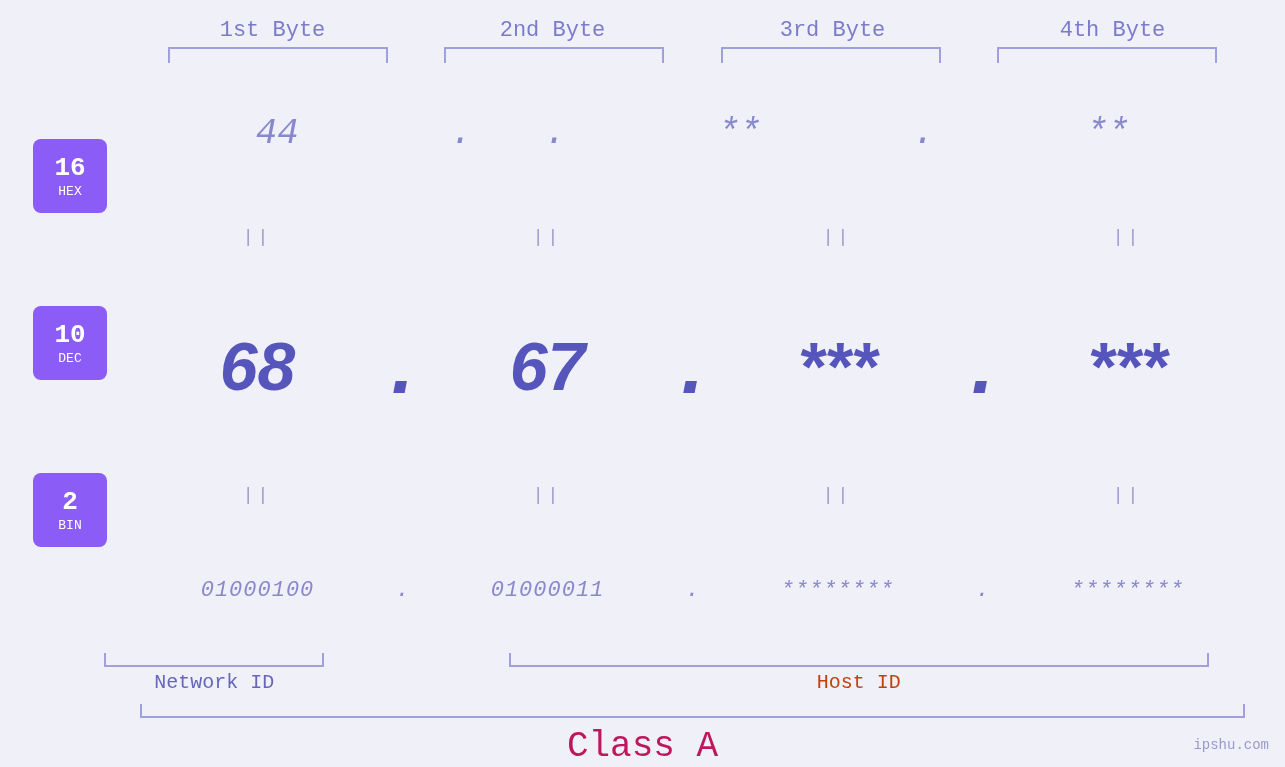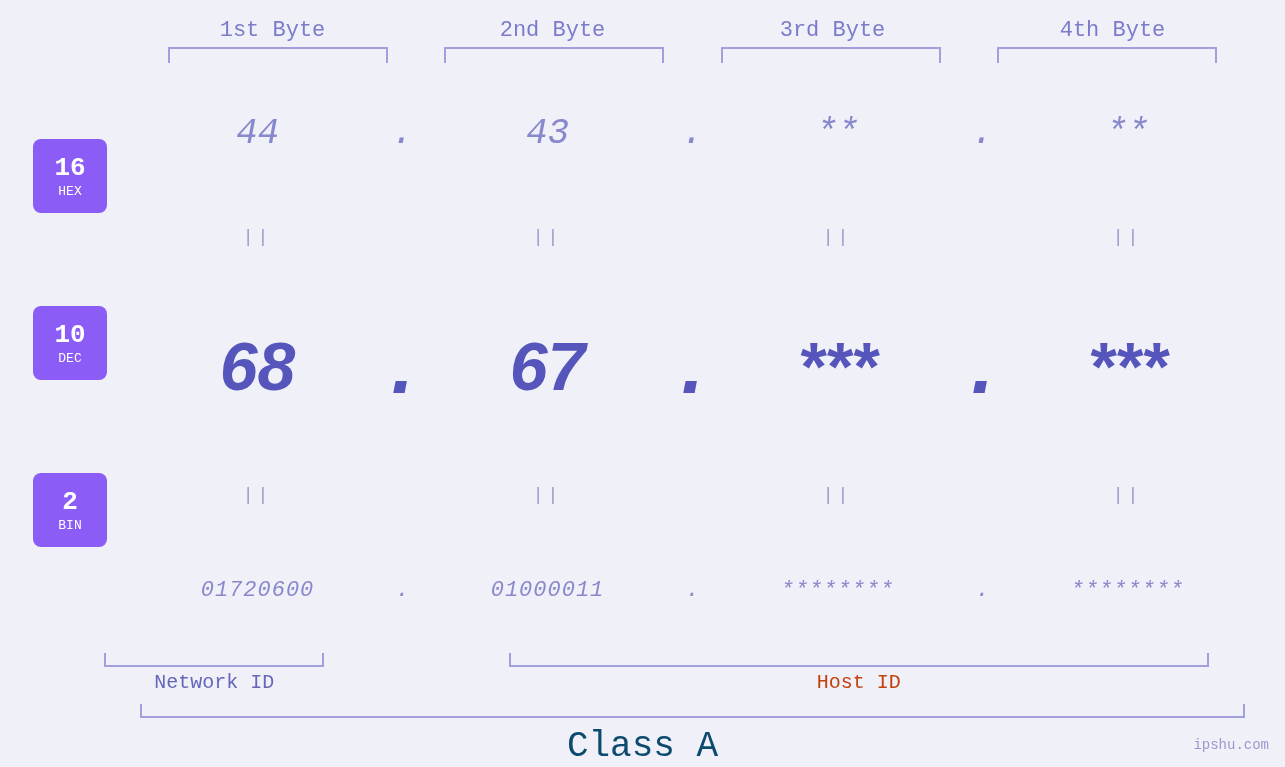--- a/index.html
+++ b/index.html
@@ -269,21 +269,21 @@
       height: 14px;
       border-bottom: 2px solid #a0a0dd;
       border-left: 2px solid #a0a0dd;
       border-right: 2px solid #a0a0dd;
       margin-top: 10px;
     }
 
     .class-label-row {
       width: 100%;
       text-align: center;
-      color: #0c4a6e;
+      color: #be185d;
       font-size: 36px;
       font-family: 'Courier New', Courier, monospace;
       margin-top: 8px;
     }
 
     .watermark {
       position: absolute;
       bottom: 14px;
       right: 16px;
       color: #9999cc;
@@ -330,23 +330,20 @@
 
     <div class="data-area">
 
       <div class="data-row">
         <div class="cell">
           <span class="hex-value">44</span>
         </div>
         <div class="dot-cell">
           <span class="hex-dot">.</span>
         </div>
-        <div class="cell">
-          <span class="hex-value">43</span>
-        </div>
         <div class="dot-cell">
           <span class="hex-dot">.</span>
         </div>
         <div class="cell">
           <span class="hex-value">**</span>
         </div>
         <div class="dot-cell">
           <span class="hex-dot">.</span>
         </div>
         <div class="cell">
@@ -393,21 +390,21 @@
         <div class="equals-dot-spacer"></div>
         <div class="equals-cell">||</div>
         <div class="equals-dot-spacer"></div>
         <div class="equals-cell">||</div>
         <div class="equals-dot-spacer"></div>
         <div class="equals-cell">||</div>
       </div>
 
       <div class="data-row">
         <div class="cell">
-          <span class="bin-value">01720600</span>
+          <span class="bin-value">01000100</span>
         </div>
         <div class="dot-cell">
           <span class="bin-dot">.</span>
         </div>
         <div class="cell">
           <span class="bin-value">01000011</span>
         </div>
         <div class="dot-cell">
           <span class="bin-dot">.</span>
         </div>

